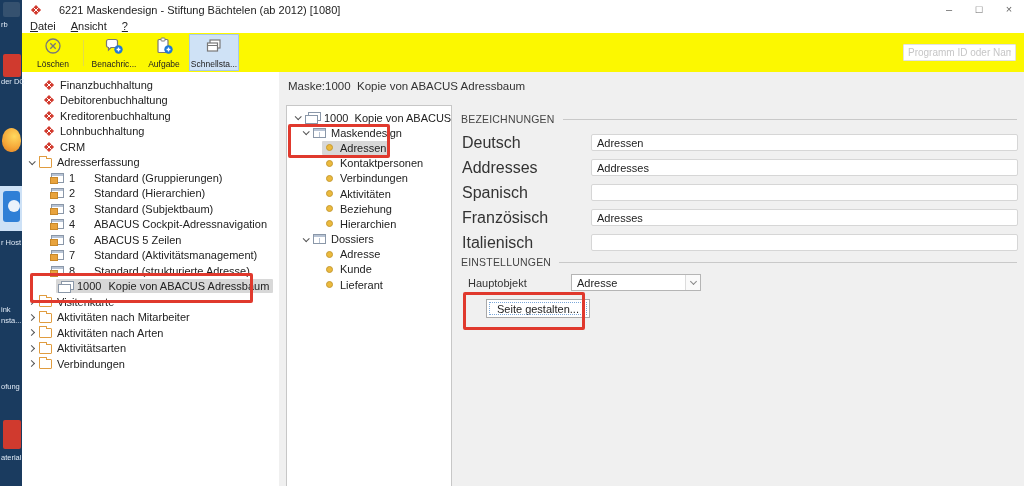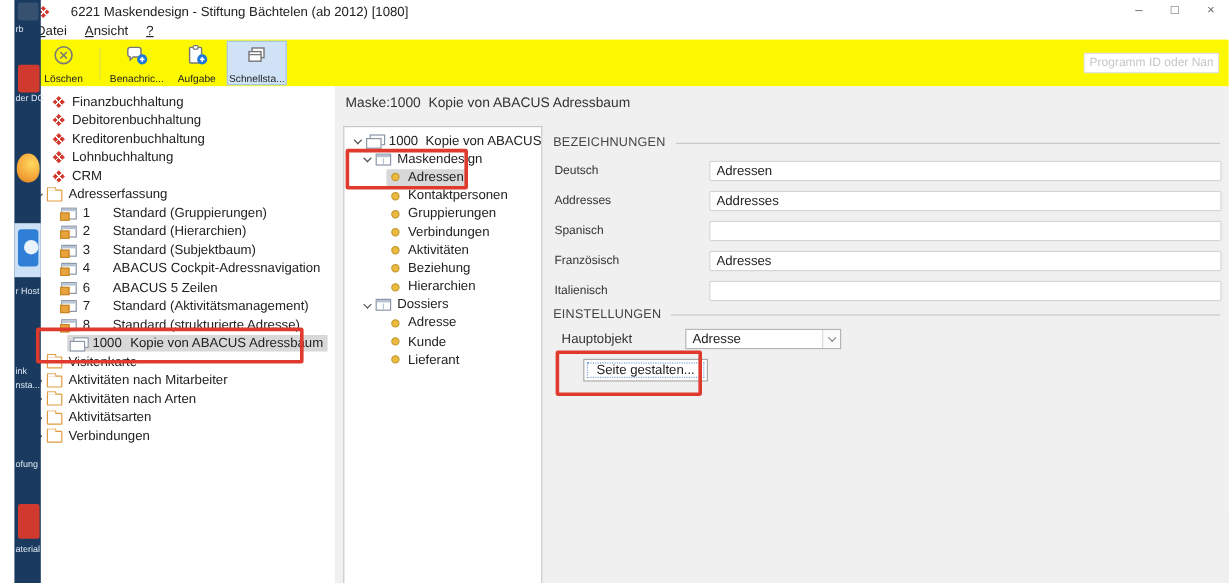--- a/index.html
+++ b/index.html
@@ -1,18 +1,18 @@
 <!DOCTYPE html>
 <html><head>
 <meta charset="utf-8">
 <style>
 *{margin:0;padding:0;box-sizing:border-box}
 html,body{width:1024px;height:486px;overflow:hidden;background:#fff;font-family:"Liberation Sans",sans-serif;position:relative}
 
-.dock{position:absolute;left:12px;top:0;width:22px;height:486px;background:#1a3b5f;z-index:2}
+.dock{position:absolute;left:0;top:0;width:22px;height:486px;background:#1a3b5f;z-index:2}
 .dock>*{position:absolute}
 .dock-label{color:#dfe9f5;font-size:7.5px;left:1px;white-space:nowrap}
 .dk-top{left:3px;top:2px;width:17px;height:15px;background:#35516f;border-radius:2px}
 .dk-red1{left:3px;top:54px;width:18px;height:23px;background:#d03a2e;border-radius:2px}
 .dk-fire{left:2px;top:128px;width:19px;height:24px;border-radius:50% 50% 45% 45%;background:radial-gradient(circle at 65% 35%,#ffd95e 0%,#f5a93a 55%,#e07c20 100%)}
 .dk-selbg{left:0;top:186px;width:22px;height:45px;background:#cde1f6}
 .dk-blue{left:3px;top:191px;width:17px;height:31px;background:#2f7fd6;border-radius:3px}
 .dk-blue::after{content:"";position:absolute;left:5px;top:9px;width:12px;height:12px;border-radius:50%;background:#eaf2fb}
 .dk-red2{left:3px;top:420px;width:18px;height:29px;background:#d03a2e;border-radius:2px}
 
@@ -71,21 +71,21 @@
 .i-wingrid{width:13px;height:10px;border:1px solid #8a97a8;background:#fff;position:relative;flex:none}
 .i-wingrid::before{content:"";position:absolute;left:0;right:0;top:0;height:2px;background:#b7c3d4}
 .i-wingrid::after{content:"";position:absolute;left:5px;top:3px;bottom:0;width:1px;background:#b7c3d4}
 .i-dot{width:7px;height:7px;border-radius:50%;background:#ecba3d;border:1px solid #c59a33;flex:none;margin:0 2px}
 
 .sect{display:flex;align-items:center;height:14px}
 .stitle{font-size:10.5px;color:#444;padding-left:5px;letter-spacing:.2px}
 .sline{flex:1;height:1px;background:#c9c9c9;margin:0 7px 0 8px}
 #form-fields{margin-top:5px}
 .frow{display:flex;align-items:center;height:17px;margin-top:8px}
-.flabel{width:135px;padding-left:6px;font-size:10px;color:#333;flex:none}
+.flabel{width:135px;padding-left:6px;font-size:16px;color:#333;flex:none}
 .frow input{flex:1;height:17px;border:1px solid #d6d6d6;border-radius:2px;font-size:11px;padding:0 5px;color:#222;margin-right:6px;font-family:inherit;background:#fff}
 .sect2{margin-top:4px}
 .hrow{display:flex;align-items:center;height:17px;margin-top:5px}
 .flabel2{width:115px;padding-left:12px;font-size:11px;color:#333;flex:none}
 .dropdown{width:130px;height:17px;border:1px solid #b5b5b5;background:#fff;display:flex;align-items:center}
 .dval{flex:1;font-size:11px;padding-left:5px;color:#222}
 .dchev{width:15px;height:100%;border-left:1px solid #dcdcdc;background:#fafafa;display:flex;align-items:center;justify-content:center}
 .dchev i{width:5px;height:5px;border-right:1px solid #888;border-bottom:1px solid #888;transform:rotate(45deg);margin-top:-2px}
 .gbtn{margin:8px 0 0 30px;height:19px;padding:0 10px;background:#fff;border:1px solid #a9a9a9;font-size:11px;color:#222;font-family:inherit;outline:1px dotted #7aa7d9;outline-offset:-4px}
 
@@ -184,21 +184,20 @@
         <div class="trow k-folder"><span class="chevbox"><i class="chev right"></i></span><span class="wrap"><i class="i-folder"></i><span class="tlabel">Aktivitätsarten</span></span></div>
         <div class="trow k-folder"><span class="chevbox"><i class="chev right"></i></span><span class="wrap"><i class="i-folder"></i><span class="tlabel">Verbindungen</span></span></div>
       </div>
     <div class="right-area">
       <div class="mask-title">Maske:1000  Kopie von ABACUS Adressbaum</div>
       <div class="mask-tree" id="mask-tree">
           <div class="trow k-root"><span class="chevbox"><i class="chev down"></i></span><span class="wrap"><i class="i-wins"></i><span class="tlabel">1000  Kopie von ABACUS Adressbaum</span></span></div>
           <div class="trow k-group"><span class="chevbox"><i class="chev down"></i></span><span class="wrap"><i class="i-wingrid"></i><span class="tlabel">Maskendesign</span></span></div>
           <div class="trow k-leaf"><span class="wrap sel"><i class="i-dot"></i><span class="tlabel">Adressen</span></span></div>
           <div class="trow k-leaf"><span class="wrap"><i class="i-dot"></i><span class="tlabel">Kontaktpersonen</span></span></div>
-          <div class="trow k-leaf"><span class="wrap"><i class="i-dot"></i><span class="tlabel">Gruppierungen</span></span></div>
           <div class="trow k-leaf"><span class="wrap"><i class="i-dot"></i><span class="tlabel">Verbindungen</span></span></div>
           <div class="trow k-leaf"><span class="wrap"><i class="i-dot"></i><span class="tlabel">Aktivitäten</span></span></div>
           <div class="trow k-leaf"><span class="wrap"><i class="i-dot"></i><span class="tlabel">Beziehung</span></span></div>
           <div class="trow k-leaf"><span class="wrap"><i class="i-dot"></i><span class="tlabel">Hierarchien</span></span></div>
           <div class="trow k-group"><span class="chevbox"><i class="chev down"></i></span><span class="wrap"><i class="i-wingrid"></i><span class="tlabel">Dossiers</span></span></div>
           <div class="trow k-leaf"><span class="wrap"><i class="i-dot"></i><span class="tlabel">Adresse</span></span></div>
           <div class="trow k-leaf"><span class="wrap"><i class="i-dot"></i><span class="tlabel">Kunde</span></span></div>
           <div class="trow k-leaf"><span class="wrap"><i class="i-dot"></i><span class="tlabel">Lieferant</span></span></div>
         </div>
       <div class="form-area">

